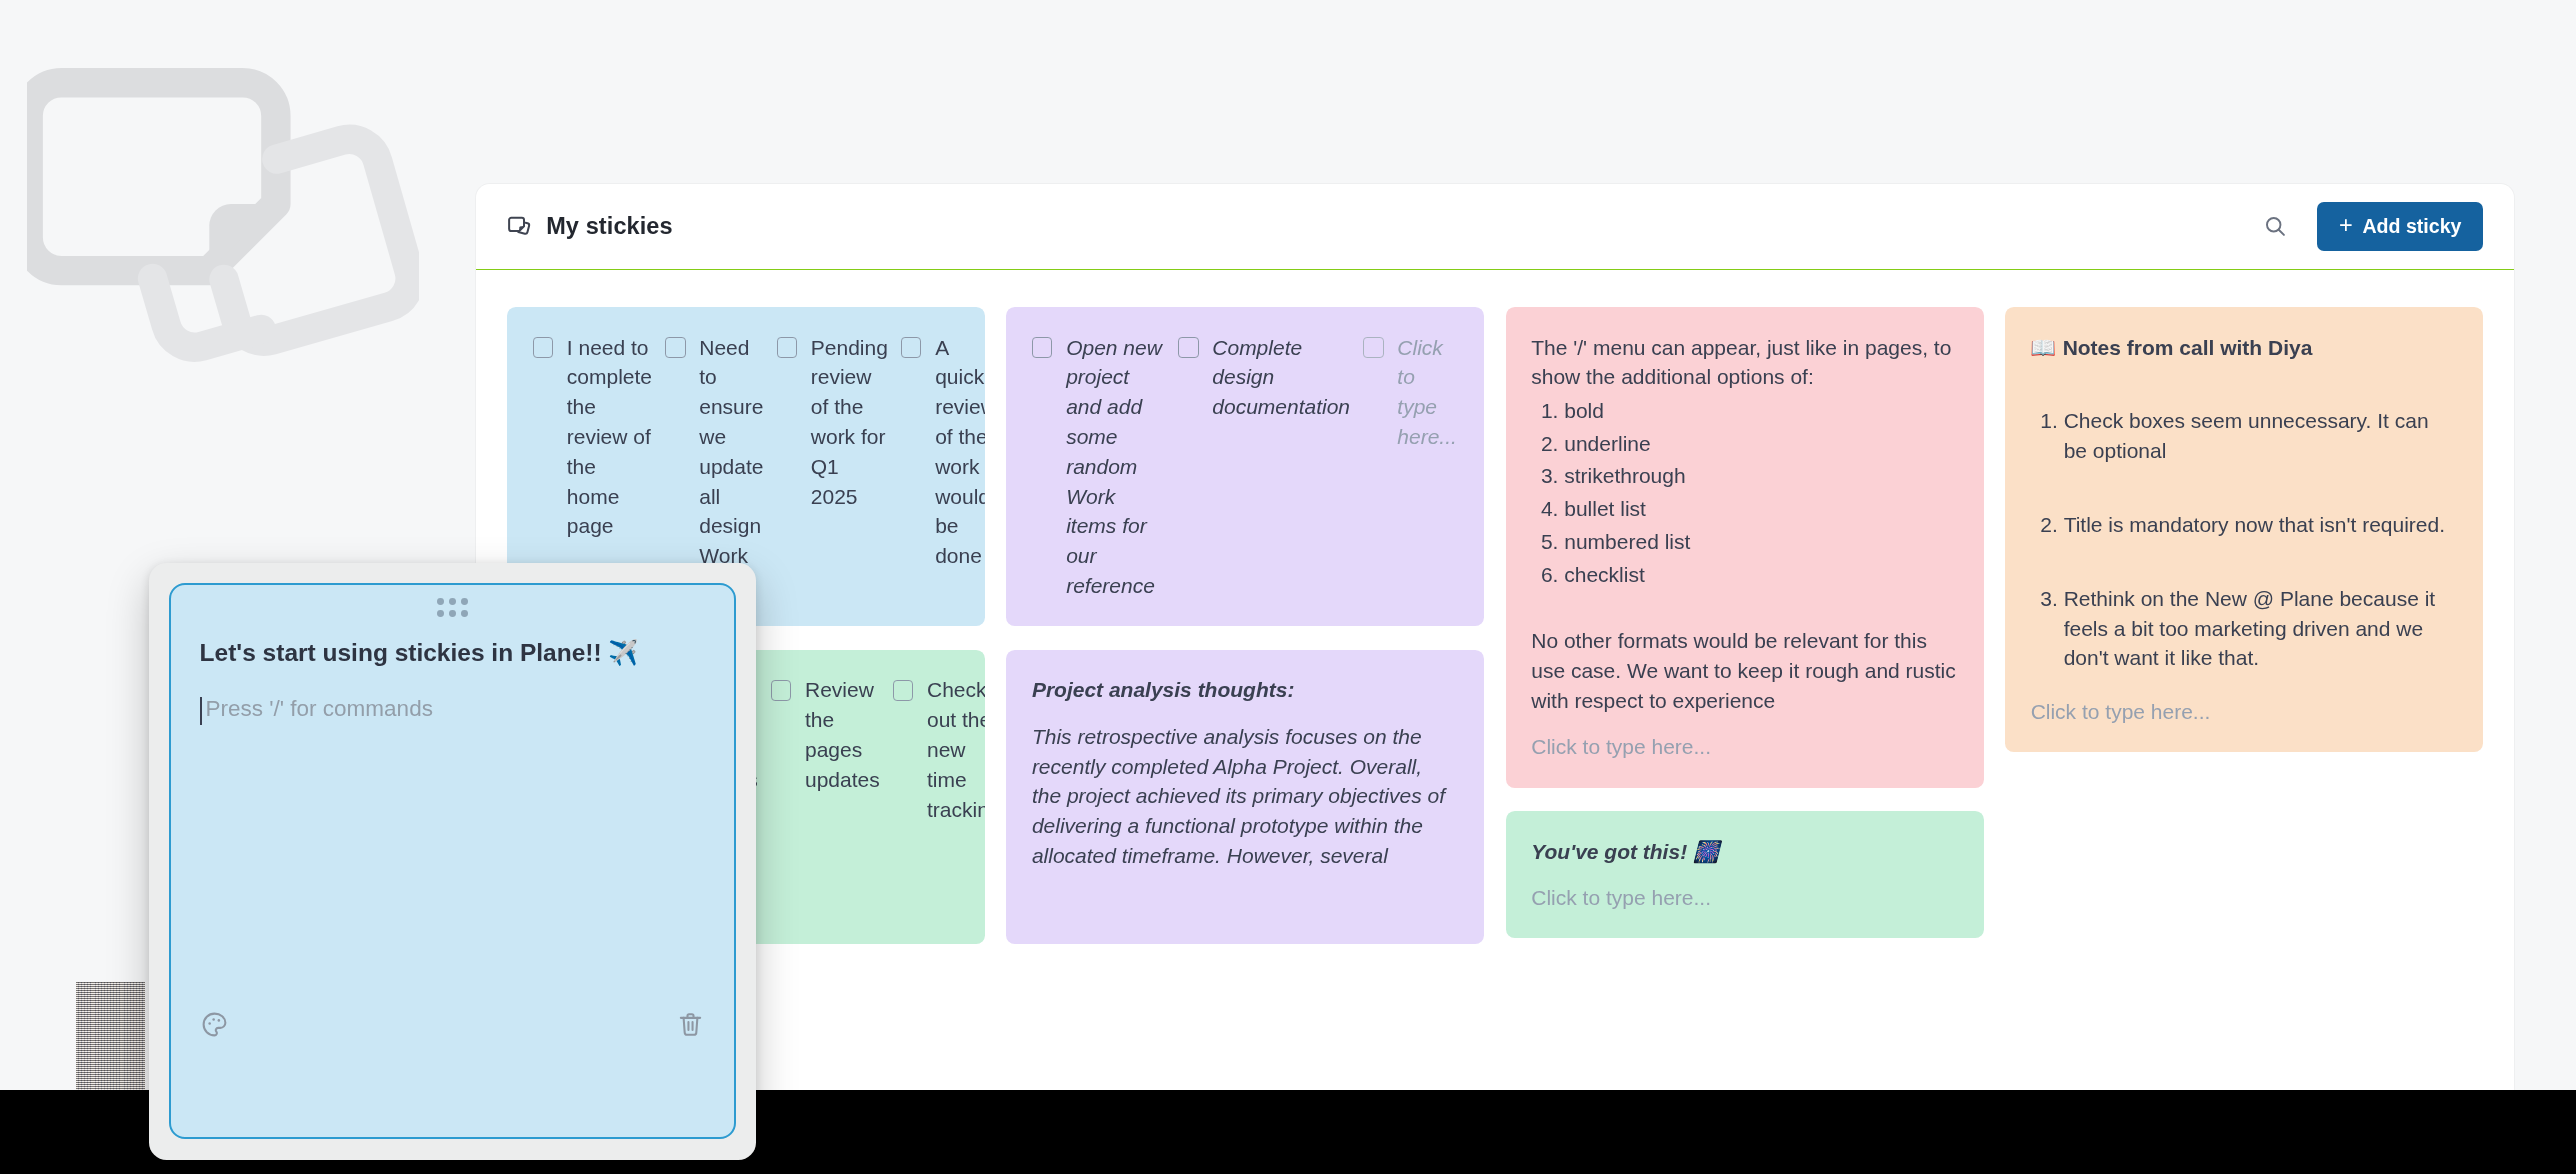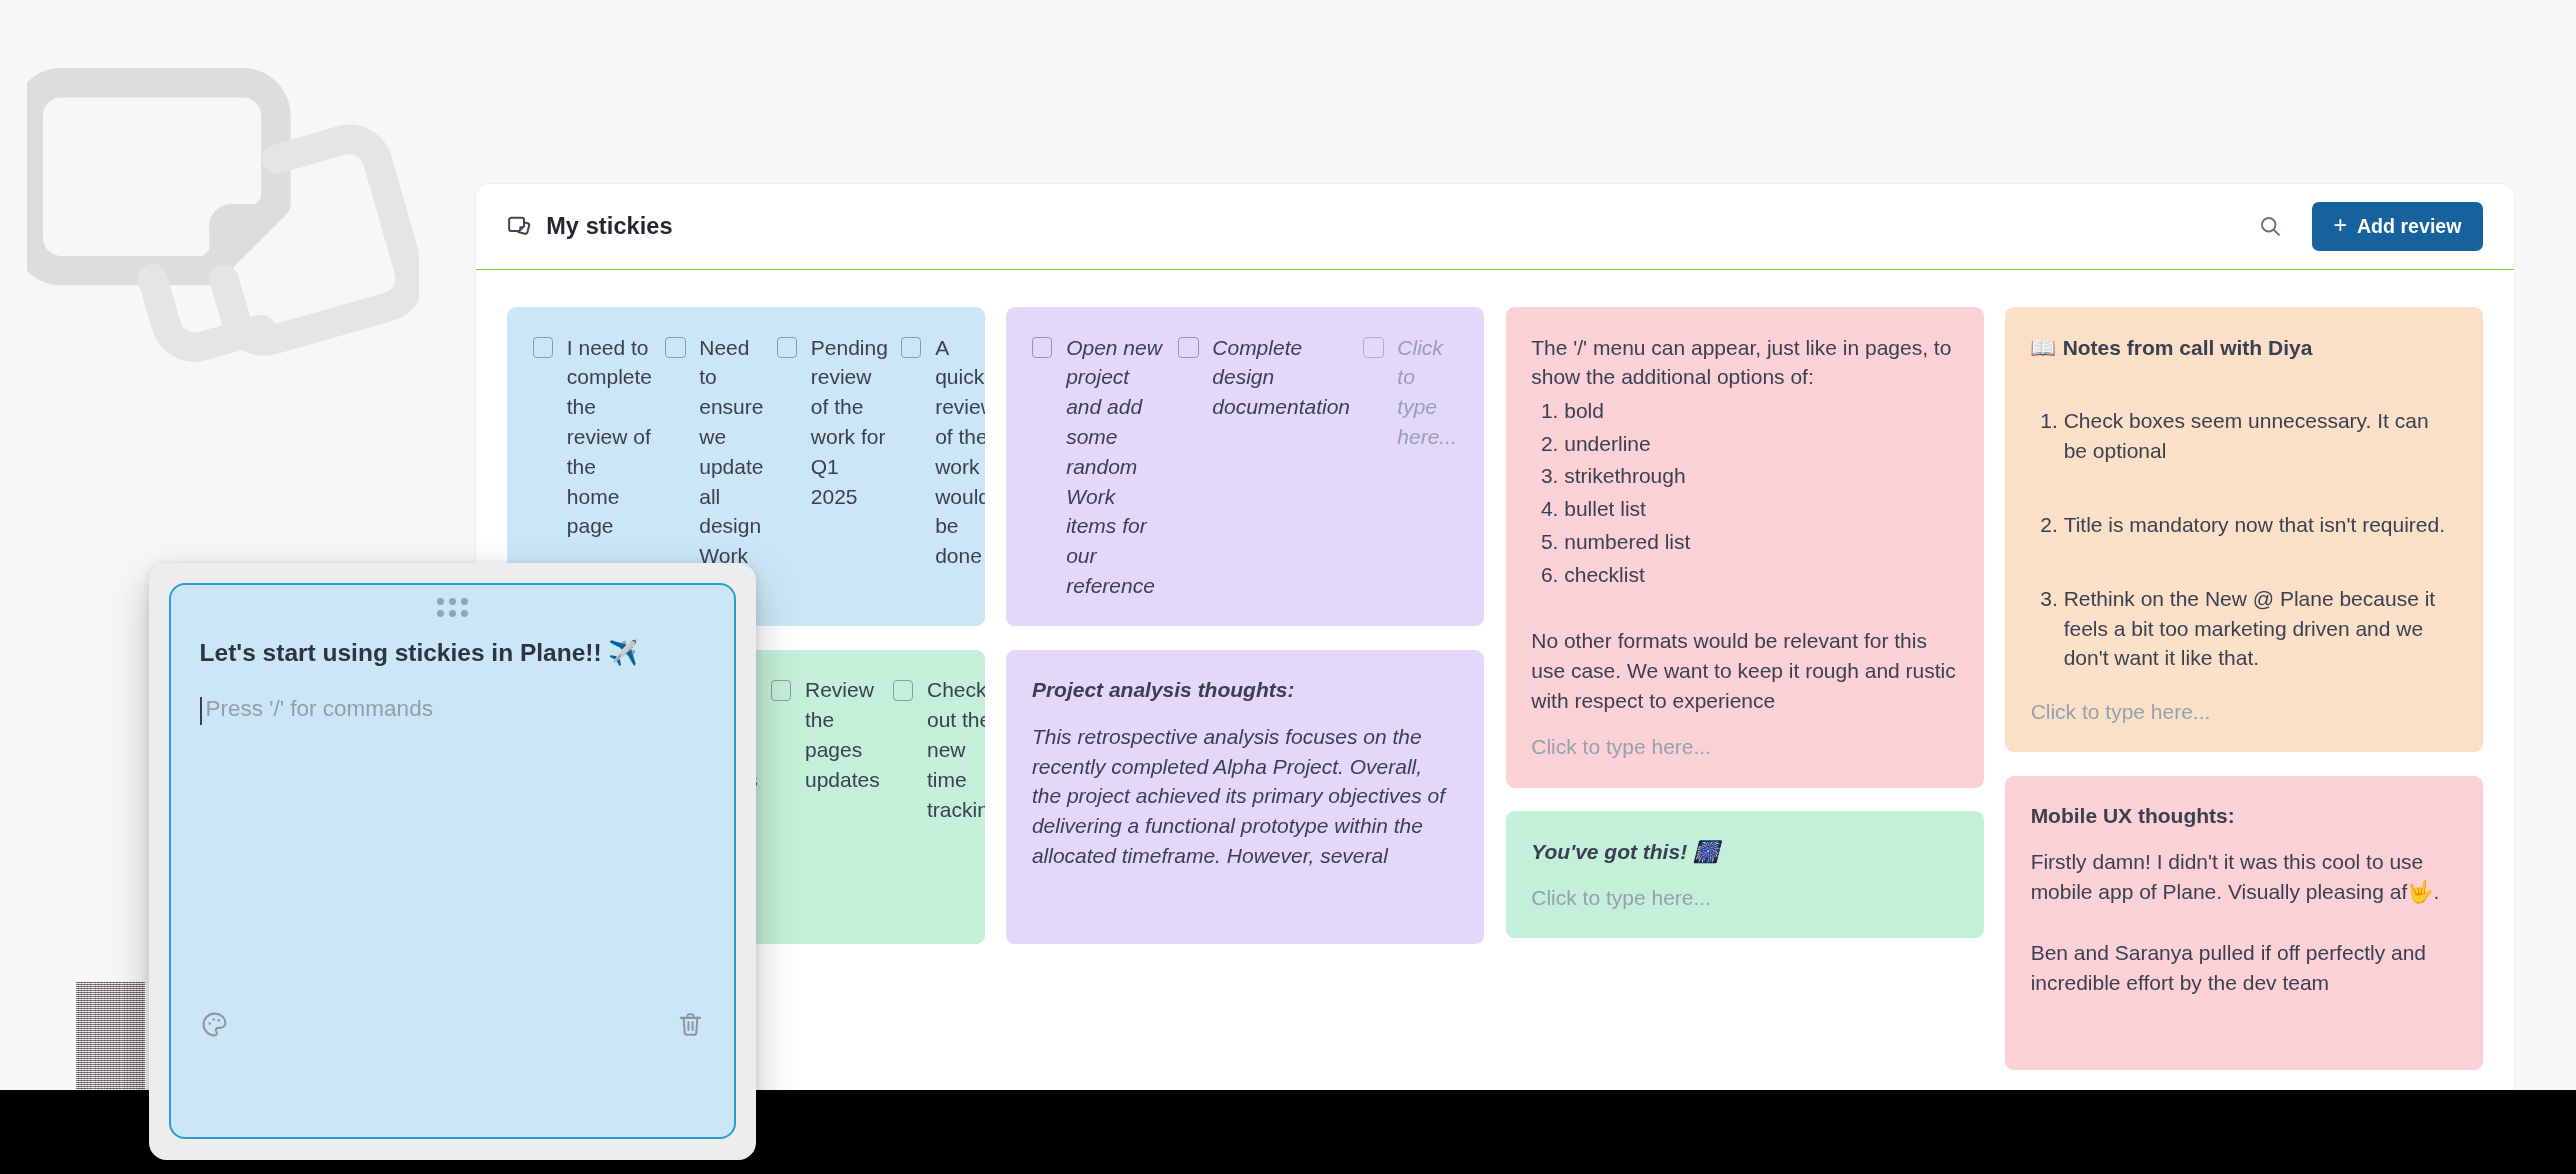--- a/index.html
+++ b/index.html
@@ -195,21 +195,21 @@
         </div>
         <div class="header-right">
           <button class="search-btn" aria-label="Search">
             <svg viewBox="0 0 24 24" width="24.5" height="24.5" fill="none" stroke="#6b7280" stroke-width="1.9" stroke-linecap="round">
               <circle cx="10.5" cy="10.5" r="6.6"></circle>
                 <path d="M15.4 15.4L20.5 20.5"></path>
             </svg>
           </button>
           <button class="add-btn">
             <span class="plus">+</span>
-            <span>Add review</span>
+            <span>Add sticky</span>
           </button>
         </div>
       </div>
 
       <div class="board">
         <div class="columns">
 
           <div class="col">
             <div class="sticky c-blue" style="min-height:290px">
               <ul class="chk-list">
@@ -310,25 +310,20 @@
                 <span>Notes from call with Diya</span>
               </p>
               <ol class="num spaced" style="margin-top:11.7px">
                 <li>Check boxes seem unnecessary. It can be optional</li>
                 <li>Title is mandatory now that isn't required.</li>
                 <li>Rethink on the New @ Plane because it feels a bit too marketing driven and we don't want it like that.</li>
               </ol>
               <p class="placeholder" style="margin-top:23.5px">Click to type here...</p>
             </div>
 
-            <div class="sticky c-pink" style="min-height:294px">
-              <p class="title">Mobile UX thoughts:</p>
-              <p>Firstly damn! I didn't it was this cool to use mobile app of Plane. Visually pleasing af🤟.</p>
-              <p style="margin-top:31px">Ben and Saranya pulled if off perfectly and incredible effort by the dev team</p>
-            </div>
           </div>
 
         </div>
       </div>
     </div>
   </div>
 
   <div class="editor-shell">
     <div class="editor-card">
       <div class="drag-handle">

